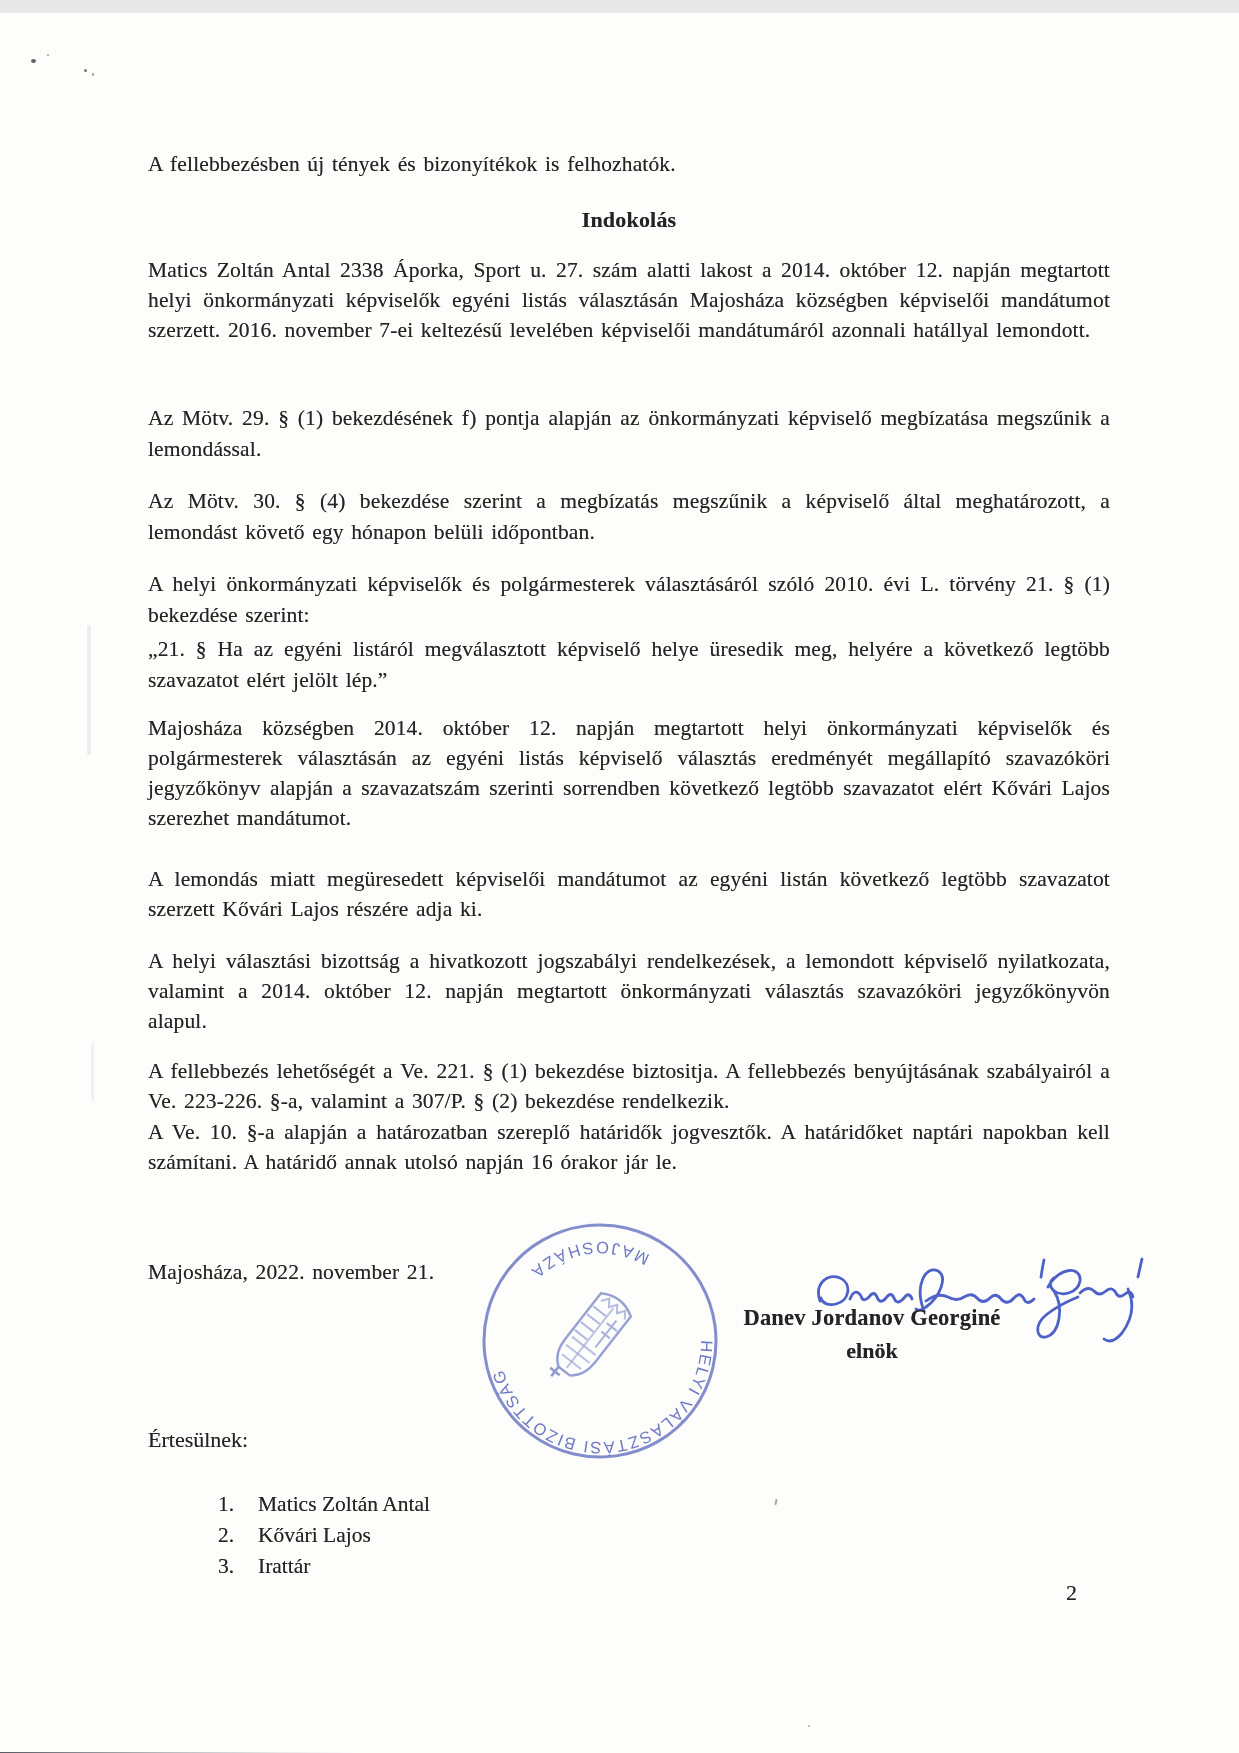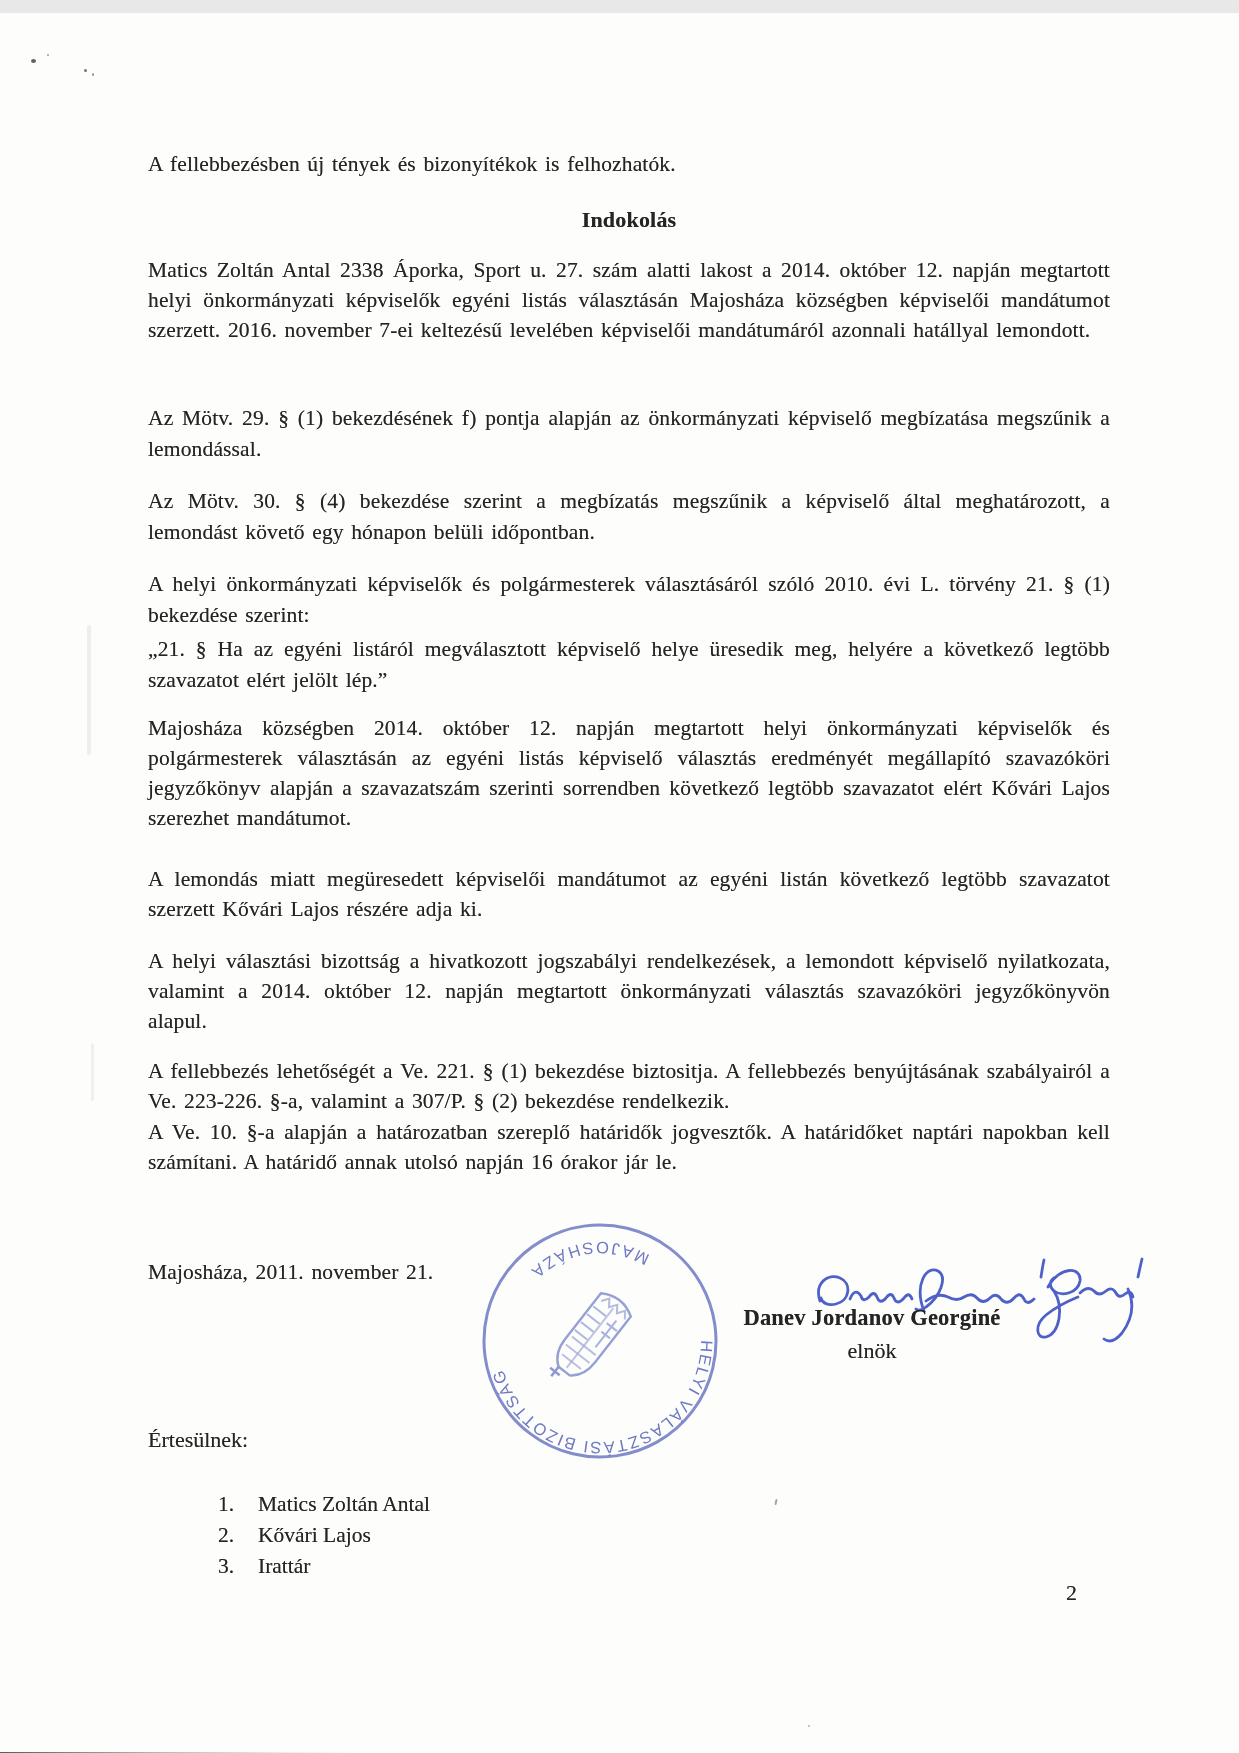--- a/index.html
+++ b/index.html
@@ -33,21 +33,21 @@
   }
   .date-line{width:auto;text-align:left;}
   .sig-name{
     position:absolute;left:736px;top:1292px;width:272px;
     font-size:22.5px;font-weight:bold;text-align:center;
     letter-spacing:.2px;margin:0;
     text-shadow:0 0 .5px rgba(45,45,45,.55);
   }
   .sig-title{
     position:absolute;left:736px;top:1325px;width:272px;
-    font-size:22px;font-weight:normal;text-align:center;margin:0;
+    font-size:22px;font-weight:bold;text-align:center;margin:0;
     text-shadow:0 0 .5px rgba(45,45,45,.55);
   }
   .notify-heading{
     position:absolute;left:148px;top:1414px;
     font-size:22px;font-weight:normal;margin:0;
     text-shadow:0 0 .5px rgba(45,45,45,.55);
   }
   .notify-list{position:absolute;left:218px;top:1476px;margin:0;padding:0;list-style:none;}
   .notify-item{display:flex;font-size:21.5px;line-height:31px;text-shadow:0 0 .5px rgba(45,45,45,.55);}
   .notify-num{width:40px;}
@@ -103,21 +103,21 @@
   <p class="blk lh31" style="top:621px;">„21. § Ha az egyéni listáról megválasztott képviselő helye üresedik meg, helyére a következő legtöbb szavazatot elért jelölt lép.”</p>
 
   <p class="blk" style="top:700px;">Majosháza községben 2014. október 12. napján megtartott helyi önkormányzati képviselők és polgármesterek választásán az egyéni listás képviselő választás eredményét megállapító szavazóköri jegyzőkönyv alapján a szavazatszám szerinti sorrendben következő legtöbb szavazatot elért Kővári Lajos szerezhet mandátumot.</p>
   <p class="blk" style="top:851px;">A lemondás miatt megüresedett képviselői mandátumot az egyéni listán következő legtöbb szavazatot szerzett Kővári Lajos részére adja ki.</p>
 
   <p class="blk" style="top:933px;">A helyi választási bizottság a hivatkozott jogszabályi rendelkezések, a lemondott képviselő nyilatkozata, valamint a 2014. október 12. napján megtartott önkormányzati választás szavazóköri jegyzőkönyvön alapul.</p>
 
   <p class="blk" style="top:1043px;">A fellebbezés lehetőségét a Ve. 221. § (1) bekezdése biztositja. A fellebbezés benyújtásának szabályairól a Ve. 223-226. §-a, valamint a 307/P. § (2) bekezdése rendelkezik.</p>
   <p class="blk" style="top:1104px;">A Ve. 10. §-a alapján a határozatban szereplő határidők jogvesztők. A határidőket naptári napokban kell számítani. A határidő annak utolsó napján 16 órakor jár le.</p>
 
-  <p class="blk date-line" style="top:1244px;">Majosháza, 2011. november 21.</p>
+  <p class="blk date-line" style="top:1244px;">Majosháza, 2022. november 21.</p>
 
   <svg class="stamp" width="250" height="250" viewBox="0 0 250 250">
     <g transform="rotate(172 125 125)" opacity="0.88">
       <circle cx="125" cy="125" r="116" fill="none" stroke="#5a67bb" stroke-width="3" opacity="0.85"></circle>
       <defs>
         <path id="arcTop" d="M 42.3,182.9 A 101,101 0 1 1 207.7,182.9" fill="none"></path>
         <path id="arcBottom" d="M 32,158.9 A 99,99 0 0 0 218,158.9" fill="none"></path>
       </defs>
       <text font-family="Liberation Sans, sans-serif" font-size="16.5" letter-spacing="1.6" fill="#5a67bb">
         <textPath href="#arcTop" startOffset="50%" text-anchor="middle">HELYI VÁLASZTÁSI BIZOTTSÁG</textPath>

